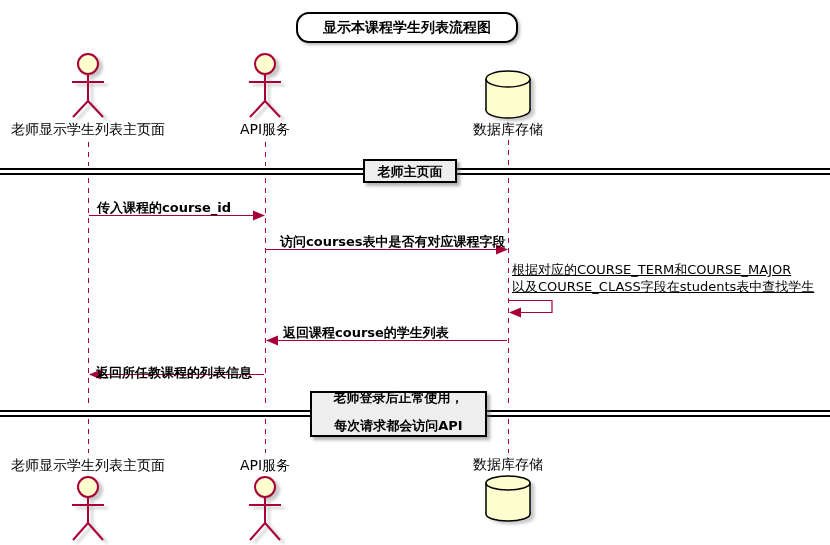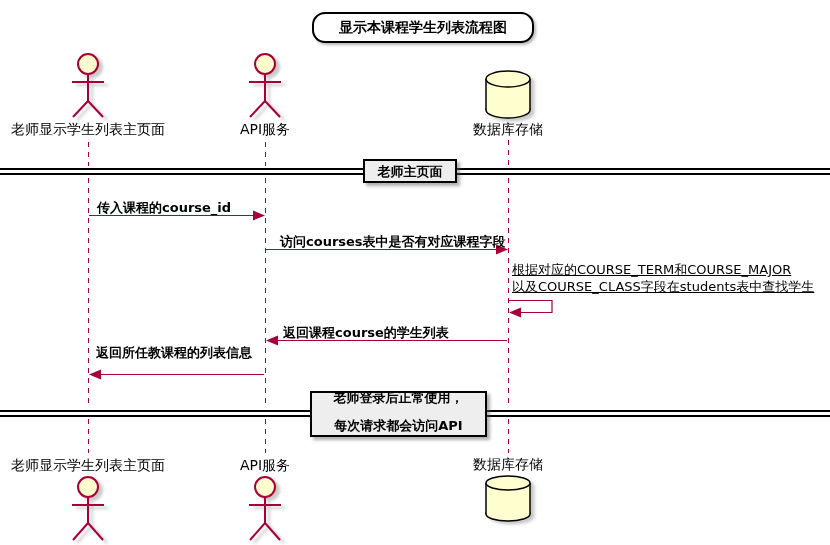--- a/index.html
+++ b/index.html
@@ -3,21 +3,21 @@
 <meta charset="utf-8">
 <style>
   html,body{margin:0;padding:0;background:#fff;}
   .canvas{
     position:relative;width:830px;height:545px;background:#fff;overflow:hidden;
     font-family:"DejaVu Sans","Liberation Sans",sans-serif;color:#000;
   }
   .layer{position:absolute;left:0;top:0;}
   .abs{position:absolute;white-space:nowrap;}
   .title-box{
-    position:absolute;left:312px;top:12px;width:218px;height:27px;
+    position:absolute;left:296px;top:12px;width:218px;height:27px;
     border:2px solid #000;border-radius:13px;background:#fff;
     display:flex;align-items:center;justify-content:center;
     font-weight:bold;font-size:14px;box-shadow:2px 2px 3px rgba(100,100,100,.45);
   }
   .divider-box{
     position:absolute;background:#EEEEEE;border:2px solid #000;
     display:flex;flex-direction:column;align-items:center;justify-content:flex-end;
     font-weight:bold;font-size:13px;line-height:19px;
     box-shadow:3px 3px 3px rgba(100,100,100,.5);
   }
@@ -192,21 +192,21 @@
     <span>老师主页面</span>
   </div>
 
   <div class="abs msg-label" style="left:97px;top:199px;">传入课程的course_id</div>
   <div class="abs msg-label" style="left:280px;top:233px;">访问courses表中是否有对应课程字段</div>
   <div class="abs selfmsg" style="left:512px;top:261px;text-decoration:underline;">
     <div>根据对应的COURSE_TERM和COURSE_MAJOR</div>
     <div>以及COURSE_CLASS字段在students表中查找学生</div>
   </div>
   <div class="abs msg-label" style="left:283px;top:324px;">返回课程course的学生列表</div>
-  <div class="abs msg-label" style="left:96px;top:344px;">返回所任教课程的列表信息</div>
+  <div class="abs msg-label" style="left:96px;top:364px;">返回所任教课程的列表信息</div>
 
   <div class="divider-box divider-2">
     <span>老师登录后正常使用，</span>
     <span>每次请求都会访问API</span>
   </div>
 
   <div class="abs participant-label" style="left:88px;top:457px;">老师显示学生列表主页面</div>
   <div class="abs participant-label" style="left:265px;top:457px;">API服务</div>
   <div class="abs participant-label" style="left:508px;top:456px;">数据库存储</div>
 

